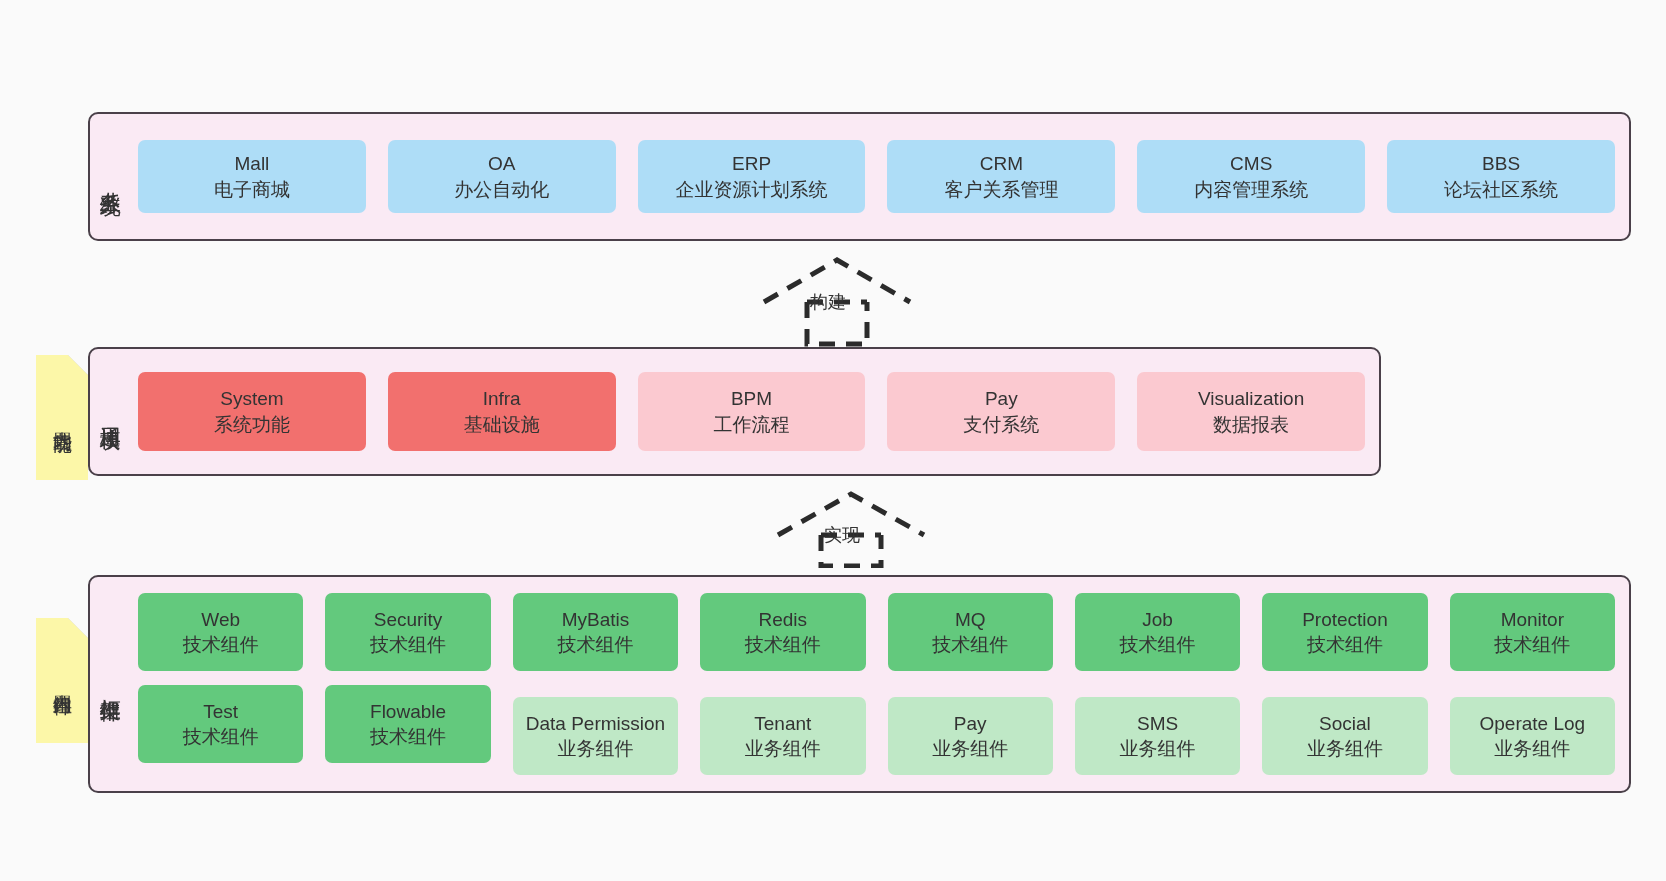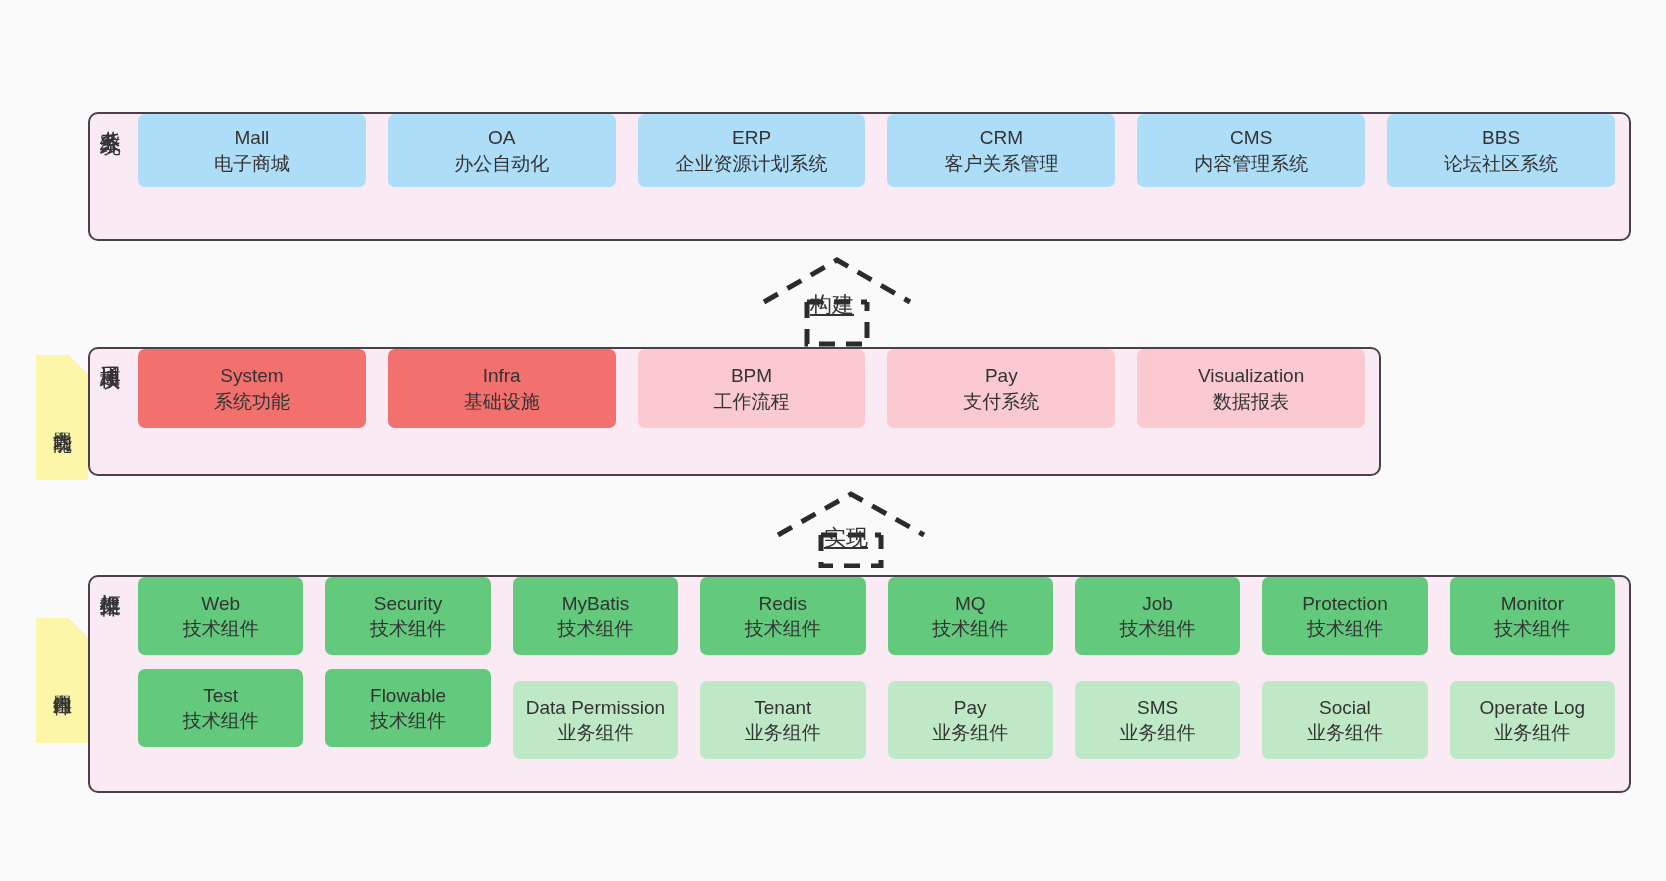--- a/index.html
+++ b/index.html
@@ -22,21 +22,21 @@
   }
 
   
   .layer {
     position: absolute;
     background: #FAEAF4;
     border: 2px solid #4A4049;
     border-radius: 10px;
     box-sizing: border-box;
     display: flex;
-    align-items: flex-start;
+    align-items: center;
   }
 
   .layer-title {
     width: 40px;
     flex: 0 0 40px;
     display: flex;
     align-items: center;
     justify-content: center;
     font-size: 21px;
     line-height: 1.16;
@@ -126,26 +126,25 @@
   #note-builtin-features  { left: 36px; top: 355px; width: 52px; height: 125px; }
   #note-builtin-components{ left: 36px; top: 618px; width: 52px; height: 125px; }
 
   
   .arrow-group {
     position: absolute;
     pointer-events: none;
   }
   .arrow-label {
     position: absolute;
-    font-size: 22px;
+    font-size: 18px;
     color: #333;
     background: transparent;
     white-space: nowrap;
     user-select: none;
-    text-decoration: underline;
   }
   #arrow-build   { left: 752px; top: 252px; width: 170px; height: 95px; }
   #arrow-realize { left: 766px; top: 488px; width: 170px; height: 80px; }
 </style>
 </head>
 <body>
 
 <div class="canvas">
 
   <div class="layer" id="layer-business">

